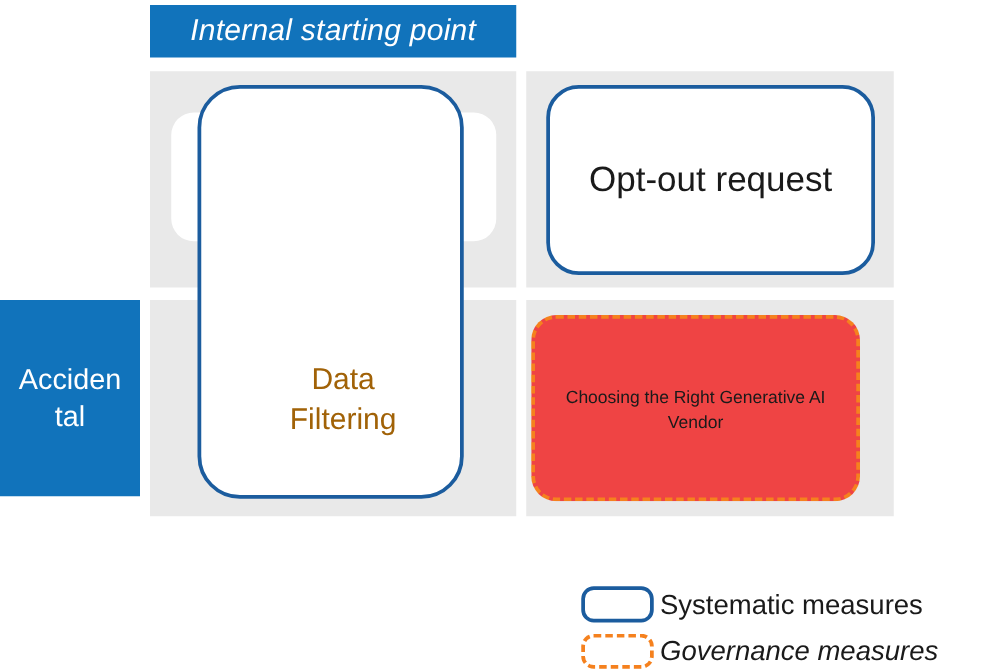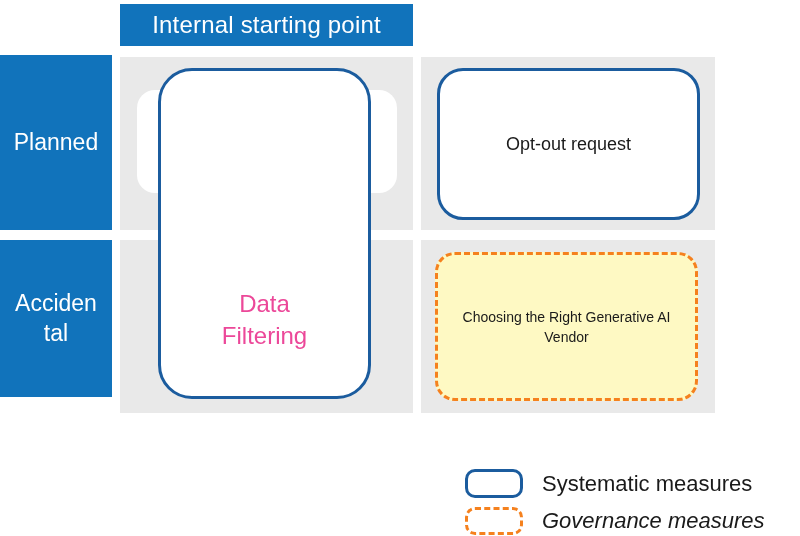--- a/index.html
+++ b/index.html
@@ -6,21 +6,21 @@
   .stage {
     position:relative; width:800px; height:536px; background:#ffffff;
     font-family:"Liberation Sans","DejaVu Sans",sans-serif; overflow:hidden;
   }
   
   .col-header {
     position:absolute; top:4px; height:42px; background:#1173bb; color:#ffffff;
     display:flex; align-items:center; justify-content:center;
     font-size:24px; letter-spacing:0.2px;
   }
-  .col-header.internal { left:120px; width:293px; }
+  .col-header.internal { left:120px; width:293px;font-style:italic; }
   .col-header.external { left:421px; width:294px; }
   
   .row-header {
     position:absolute; left:0; width:112px; background:#1173bb; color:#ffffff;
     display:flex; align-items:center; justify-content:center; text-align:center;
     font-size:23px; line-height:1.3; white-space:pre-line;
   }
   .row-header.planned { top:55px; height:175px; }
   .row-header.accidental { top:240px; height:157px; }
   
@@ -34,68 +34,67 @@
     position:absolute; left:137px; top:90px; width:260px; height:103px;
     background:#ffffff; border-radius:18px; z-index:2;
   }
   
   .sys-tall {
     position:absolute; left:158px; top:68px; width:213px; height:331px;
     background:#ffffff; border:3px solid #1b5c9e; border-radius:34px;
     box-sizing:border-box; z-index:3;
   }
   .data-filtering-text {
-    position:absolute; left:158px; top:288px; width:213px; z-index:3;
-    text-align:center; font-size:24px; line-height:32px; color:#ec4899;
+    position:absolute; left:168px; top:288px; width:213px; z-index:3;
+    text-align:center; font-size:24px; line-height:32px; color:#a16207;
     white-space:pre-line;
   }
   
   .gov-tl {
     position:absolute; left:137px; top:90px; width:260px; height:103px;
     border:3.5px dashed #f5811e; border-radius:18px; box-sizing:border-box;
     z-index:4; display:flex; align-items:center; justify-content:center;
     text-align:center; font-size:14px; line-height:20px; color:#1a1a1a;
     white-space:pre-line;
   }
   
   .sys-optout {
     position:absolute; left:437px; top:68px; width:263px; height:152px;
     background:#ffffff; border:3px solid #1b5c9e; border-radius:26px;
     box-sizing:border-box; z-index:3; display:flex; align-items:center;
-    justify-content:center; font-size:18px; color:#1a1a1a;
+    justify-content:center; font-size:28px; color:#1a1a1a;
   }
   
   .gov-br {
-    position:absolute; left:435px; top:252px; width:263px; height:149px;
-    background:#fef9c3; border:3.5px dashed #f5811e; border-radius:20px;
+    position:absolute; left:425px; top:252px; width:263px; height:149px;
+    background:#ef4444; border:3.5px dashed #f5811e; border-radius:20px;
     box-sizing:border-box; z-index:4; display:flex; align-items:center;
     justify-content:center; text-align:center; font-size:14px;
     line-height:20px; color:#1a1a1a; white-space:pre-line;
   }
   
   .legend-swatch {
     position:absolute; left:465px; width:58px; box-sizing:border-box;
     background:#ffffff; border-radius:10px; z-index:5;
   }
   .legend-swatch.systematic { top:469px; height:29px; border:3px solid #1b5c9e; }
   .legend-swatch.governance { top:507px; height:28px; border:3.5px dashed #f5811e; }
   .legend-label {
-    position:absolute; left:542px; font-size:22px; color:#1a1a1a; z-index:5;
+    position:absolute; left:528px; font-size:22px; color:#1a1a1a; z-index:5;
   }
   .legend-label.systematic { top:471px; }
   .legend-label.governance { top:508px;font-style:italic; }
 </style>
 </head>
 <body>
 
 <div class="stage">
 
   <div class="col-header internal">Internal starting point</div>
 
-  <div class="row-header planned">Planned</div>
   <div class="row-header accidental">Acciden
 tal</div>
 
   <div class="cell tl"></div>
   <div class="cell tr"></div>
   <div class="cell bl"></div>
   <div class="cell br"></div>
 
   <div class="gov-underlay"></div>
 

